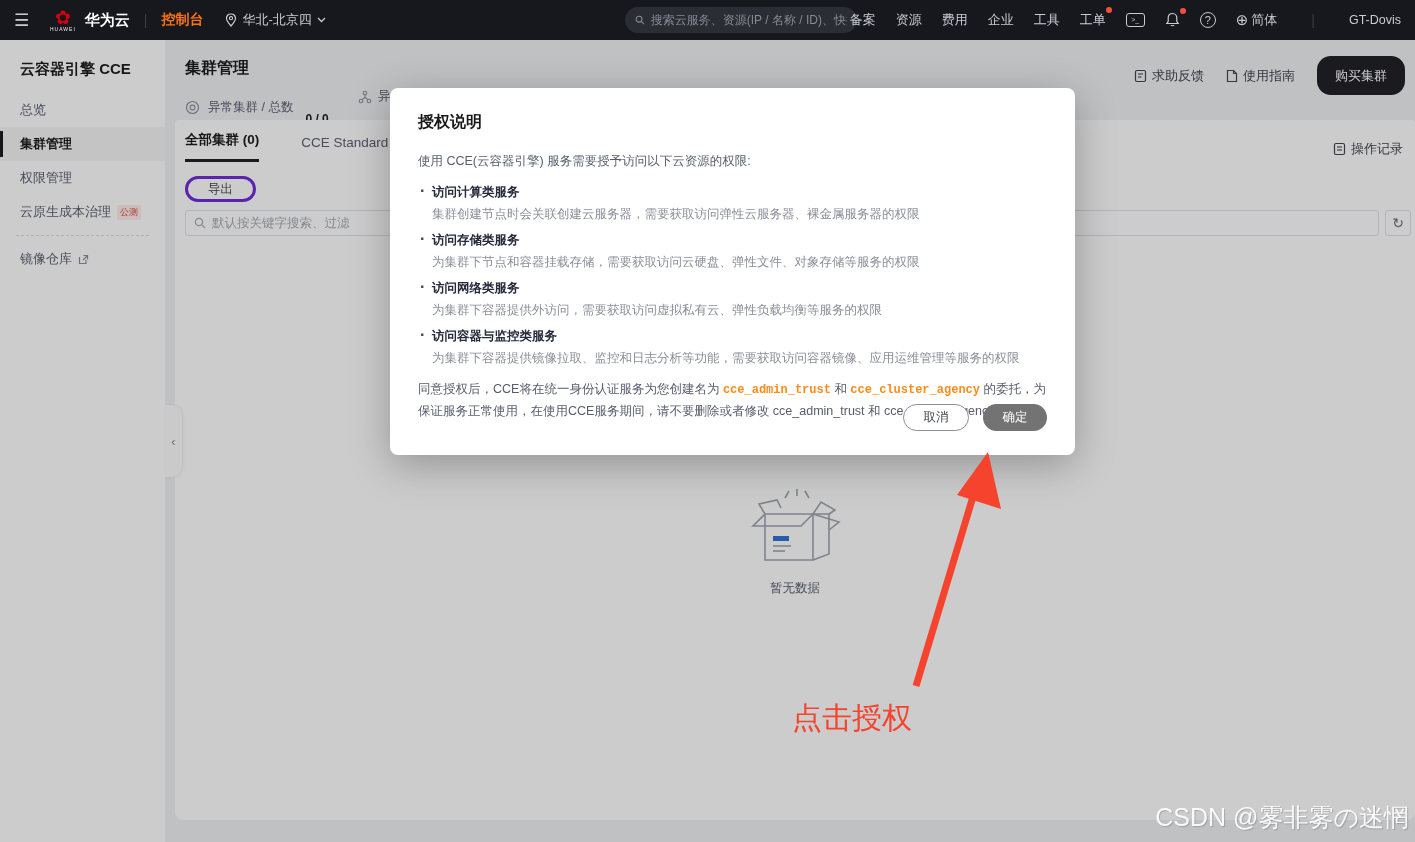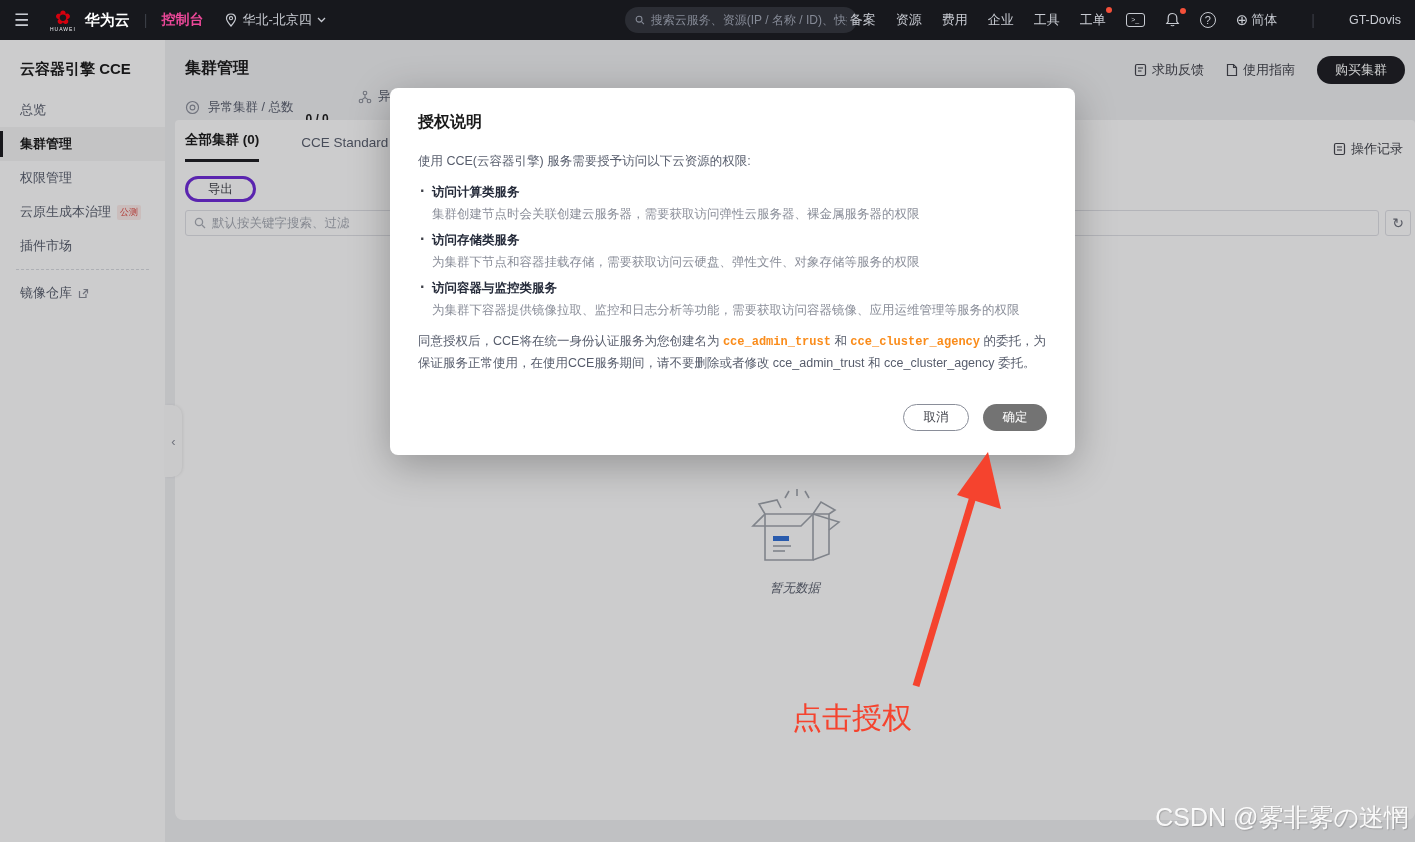--- a/index.html
+++ b/index.html
@@ -9,21 +9,21 @@
 
   
   .topbar { position:absolute; left:0; top:0; width:1415px; height:40px;
     background:#17181d; display:flex; align-items:center; color:#c8cbd2; z-index:40; }
   .tb-burger { width:20px; margin-left:14px; font-size:17px; color:#c8cbd2; cursor:pointer; }
   .tb-logo { display:flex; flex-direction:column; align-items:center; margin-left:16px; }
   .tb-logo .petals { font-size:19px; color:#d4000e; line-height:17px; }
   .tb-logo .hw { font-size:5px; letter-spacing:1px; color:#e9eaee; }
   .tb-brand { color:#fff; font-weight:bold; font-size:15px; margin-left:9px; }
   .tb-sep { color:#3a3d45; margin:0 14px; font-size:14px; }
-  .tb-console { color:#ec4899; font-weight:bold; font-size:14px; cursor:pointer; }
+  .tb-console { color:#f97316; font-weight:bold; font-size:14px; cursor:pointer; }
   .tb-region { display:flex; align-items:center; gap:5px; margin-left:22px; font-size:13px; cursor:pointer; }
   .tb-search { position:absolute; left:625px; top:7px; width:232px; height:26px; border-radius:13px;
     background:#2b2d34; display:flex; align-items:center; padding:0 10px; gap:6px; cursor:text; }
   .tb-search span { color:#858a96; font-size:12px; white-space:nowrap; overflow:hidden; }
   .tb-menu { position:absolute; right:0; top:0; height:40px; display:flex; align-items:center; gap:20px; padding-right:14px; }
   .tb-item { font-size:13px; cursor:pointer; position:relative; white-space:nowrap; }
   .reddot::after { content:""; position:absolute; right:-6px; top:-4px; width:6px; height:6px;
     border-radius:50%; background:#f4503a; }
   .tb-icon { display:inline-flex; align-items:center; justify-content:center; cursor:pointer; position:relative; }
   .term-box { width:19px; height:14px; border:1.5px solid #c8cbd2; border-radius:3px;
@@ -42,21 +42,21 @@
   .sb-item.active::before { content:""; position:absolute; left:0; top:4px; bottom:4px; width:3px; background:#18181c; }
   .sb-badge { font-size:9px; color:#dd4a43; background:#fdecea; border-radius:2px; padding:1px 3px; }
   .sb-divider { border-top:1px dashed #d9dbe0; margin:6px 16px; }
   .ext-ico { color:#8a8e99; }
 
   
   .content { position:absolute; left:165px; top:40px; width:1250px; height:802px; background:#f0f1f3; }
   .page-head { position:absolute; left:20px; top:18px; font-size:16px; font-weight:bold; color:#181818; }
   .head-actions { position:absolute; right:10px; top:16px; display:flex; align-items:center; gap:22px; }
   .link-btn { display:flex; align-items:center; gap:5px; font-size:13px; color:#40424a; cursor:pointer; }
-  .buy-btn { background:#1b1c21; color:#fff; border:none; border-radius:14px; height:28px;
+  .buy-btn { background:#1b1c21; color:#fff; border:none; border-radius:14px; height:39px;
     padding:0 18px; font-size:13px; cursor:pointer; }
   .stats { position:absolute; left:20px; top:48px; display:flex; align-items:center; gap:8px;
     font-size:12.5px; color:#575d6c; }
   .stat-num { font-size:12px; font-weight:bold; color:#181818; margin-left:4px;margin-top:24px; }
   .stat2 { position:absolute; left:193px; top:48px; display:flex; align-items:center; gap:6px;
     font-size:12.5px; color:#575d6c; }
 
   .card { position:absolute; left:10px; top:80px; width:1240px; height:700px; background:#fff;
     border-radius:4px 4px 8px 8px; }
   .tabs { display:flex; align-items:flex-end; gap:42px; padding:14px 0 0 10px; height:42px; }
@@ -67,21 +67,21 @@
   .export-btn { position:absolute; left:10px; top:56px; height:26px; padding:0 20px; border-radius:13px;
     background:#fff; border:3px solid #6d28d9; color:#40424a; font-size:12.5px; cursor:pointer; }
   .search-row { position:absolute; left:10px; top:90px; right:36px; height:26px;
     border:1px solid #dfe1e6; border-radius:3px; background:#fff; display:flex; align-items:center;
     padding:0 8px; gap:6px; cursor:text; }
   .search-row span { color:#a7abb4; font-size:12.5px; }
   .refresh-btn { position:absolute; right:4px; top:90px; width:26px; height:26px; border:1px solid #dfe1e6;
     border-radius:3px; background:#fff; color:#6b6f7a; font-size:14px; cursor:pointer; }
   .empty { position:absolute; left:0; right:0; top:368px; display:flex; flex-direction:column;
     align-items:center; gap:14px; }
-  .empty-text { font-size:12.5px; color:#575d6c;font-style:italic; }
+  .empty-text { font-size:12.5px; color:#575d6c; }
 
   .collapse-handle { position:absolute; left:165px; top:405px; width:17px; height:72px; background:#fdfdfd;
     border-radius:0 10px 10px 0; box-shadow:1px 0 3px rgba(0,0,0,.08); z-index:2;
     display:flex; align-items:center; justify-content:center; color:#8a8e99; font-size:13px; cursor:pointer; }
 
   
   .mask { position:absolute; left:0; top:40px; width:1415px; height:802px;
     background:rgba(23,24,29,.22); z-index:30; }
 
   
@@ -177,23 +177,20 @@
   <div class="sb-item active">
     <span>集群管理</span>
   </div>
   <div class="sb-item">
     <span>权限管理</span>
   </div>
   <div class="sb-item">
     <span>云原生成本治理</span>
     <span class="sb-badge">公测</span>
   </div>
-  <div class="sb-item">
-    <span>插件市场</span>
-  </div>
   <div class="sb-divider"></div>
   <div class="sb-item">
     <span>镜像仓库</span>
     <svg class="ext-ico" width="11" height="11" viewBox="0 0 11 11">
       <path d="M1.5 3 L1.5 9.5 L8 9.5 L8 6" fill="none" stroke="#8a8e99" stroke-width="1.2"></path>
       <path d="M5.5 1.5 L9.5 1.5 L9.5 5.5 M9.5 1.5 L5 6" fill="none" stroke="#8a8e99" stroke-width="1.2"></path>
     </svg>
   </div>
 </div>
 
@@ -290,20 +287,24 @@
   <ul class="dlg-list">
     <li>
       <div class="dlg-li-title">访问计算类服务</div>
       <div class="dlg-li-desc">集群创建节点时会关联创建云服务器，需要获取访问弹性云服务器、裸金属服务器的权限</div>
     </li>
     <li>
       <div class="dlg-li-title">访问存储类服务</div>
       <div class="dlg-li-desc">为集群下节点和容器挂载存储，需要获取访问云硬盘、弹性文件、对象存储等服务的权限</div>
     </li>
     <li>
+      <div class="dlg-li-title">访问网络类服务</div>
+      <div class="dlg-li-desc">为集群下容器提供外访问，需要获取访问虚拟私有云、弹性负载均衡等服务的权限</div>
+    </li>
+    <li>
       <div class="dlg-li-title">访问容器与监控类服务</div>
       <div class="dlg-li-desc">为集群下容器提供镜像拉取、监控和日志分析等功能，需要获取访问容器镜像、应用运维管理等服务的权限</div>
     </li>
   </ul>
   <div class="dlg-footer"><span>同意授权后，CCE将在统一身份认证服务为您创建名为 </span><span class="agency-link">cce_admin_trust</span><span> 和 </span><span class="agency-link">cce_cluster_agency</span><span> 的委托，为保证服务正常使用，在使用CCE服务期间，请不要删除或者修改 cce_admin_trust 和 cce_cluster_agency 委托。</span></div>
   <div class="dlg-btns">
     <button class="btn-cancel">取消</button>
     <button class="btn-ok">确定</button>
   </div>
 </div>

